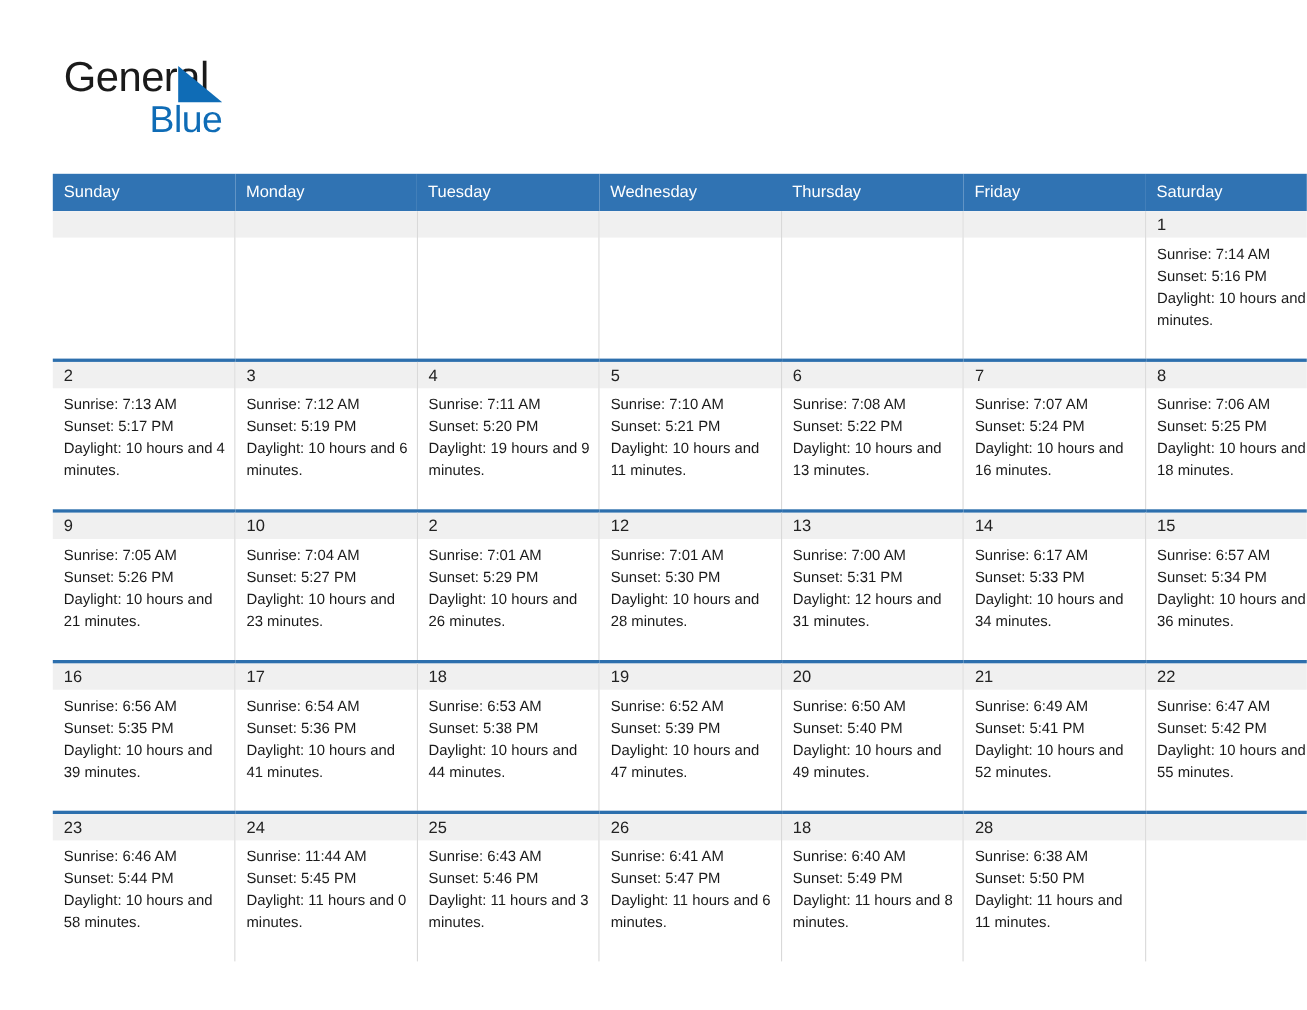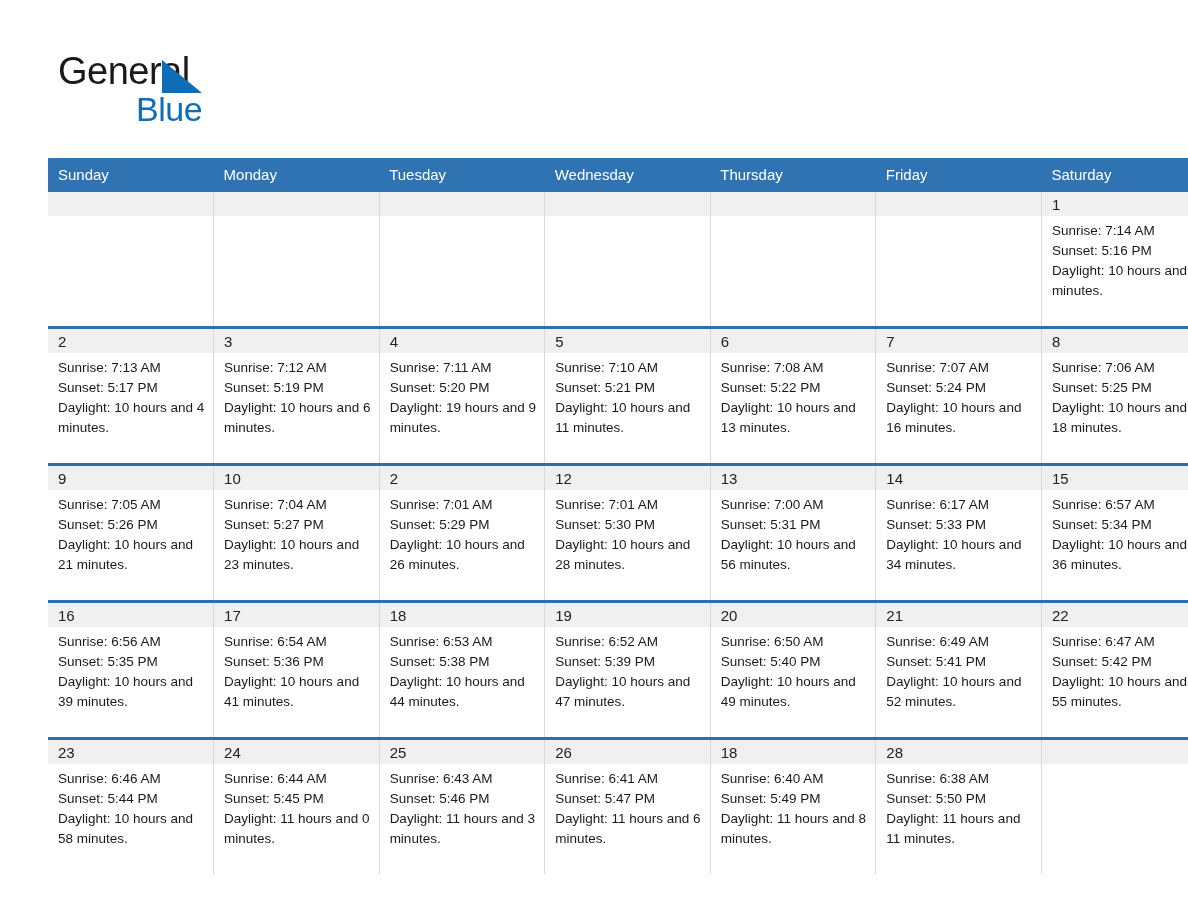--- a/index.html
+++ b/index.html
@@ -289,21 +289,21 @@
               <div>Sunrise: 7:01 AM</div>
               <div>Sunset: 5:30 PM</div>
               <div class="daylight">Daylight: 10 hours and 28 minutes.</div>
             </div>
           </td>
           <td>
             <div class="daynum-band">13</div>
             <div class="cell-body">
               <div>Sunrise: 7:00 AM</div>
               <div>Sunset: 5:31 PM</div>
-              <div class="daylight">Daylight: 10 hours and 56 minutes.</div>
+              <div class="daylight">Daylight: 12 hours and 31 minutes.</div>
             </div>
           </td>
           <td>
             <div class="daynum-band">14</div>
             <div class="cell-body">
               <div>Sunrise: 6:17 AM</div>
               <div>Sunset: 5:33 PM</div>
               <div class="daylight">Daylight: 10 hours and 34 minutes.</div>
             </div>
           </td>
@@ -379,21 +379,21 @@
             <div class="daynum-band">23</div>
             <div class="cell-body">
               <div>Sunrise: 6:46 AM</div>
               <div>Sunset: 5:44 PM</div>
               <div class="daylight">Daylight: 10 hours and 58 minutes.</div>
             </div>
           </td>
           <td>
             <div class="daynum-band">24</div>
             <div class="cell-body">
-              <div>Sunrise: 6:44 AM</div>
+              <div>Sunrise: 11:44 AM</div>
               <div>Sunset: 5:45 PM</div>
               <div class="daylight">Daylight: 11 hours and 0 minutes.</div>
             </div>
           </td>
           <td>
             <div class="daynum-band">25</div>
             <div class="cell-body">
               <div>Sunrise: 6:43 AM</div>
               <div>Sunset: 5:46 PM</div>
               <div class="daylight">Daylight: 11 hours and 3 minutes.</div>

